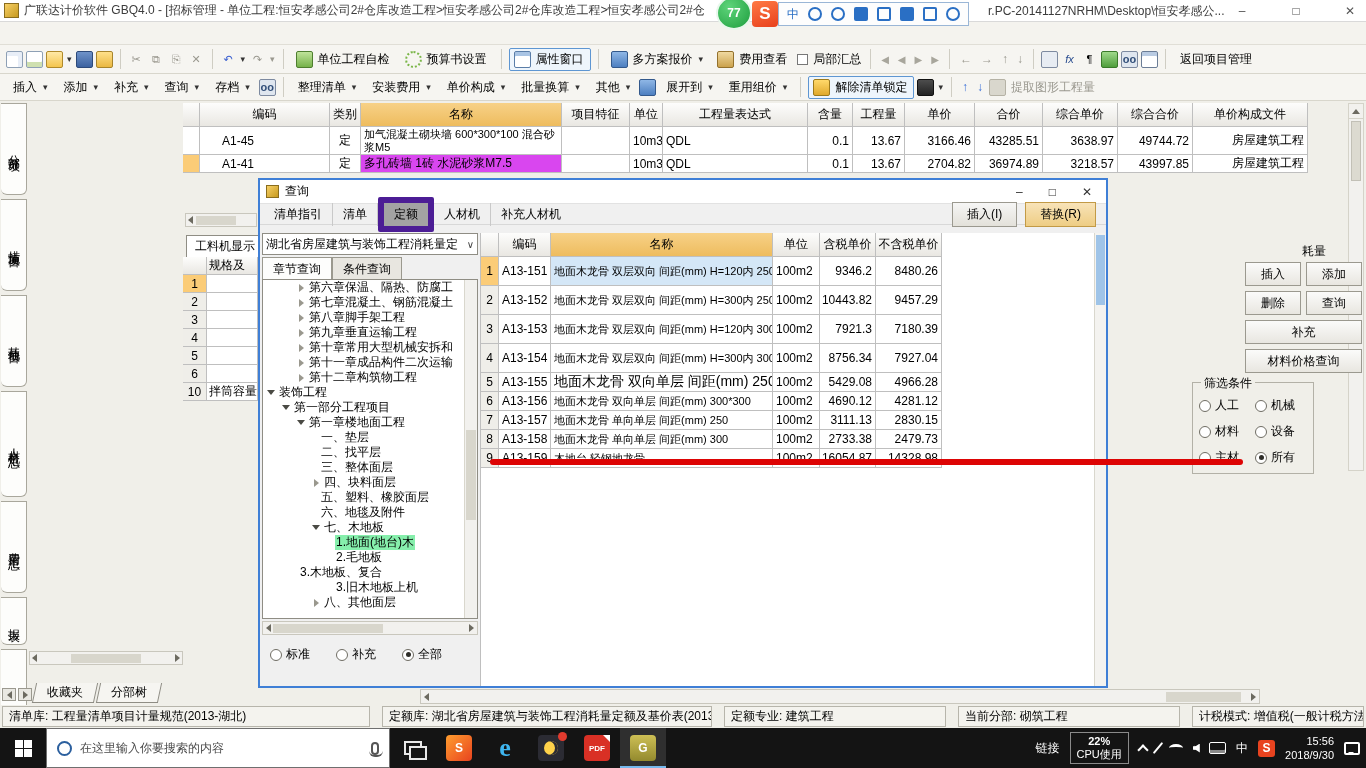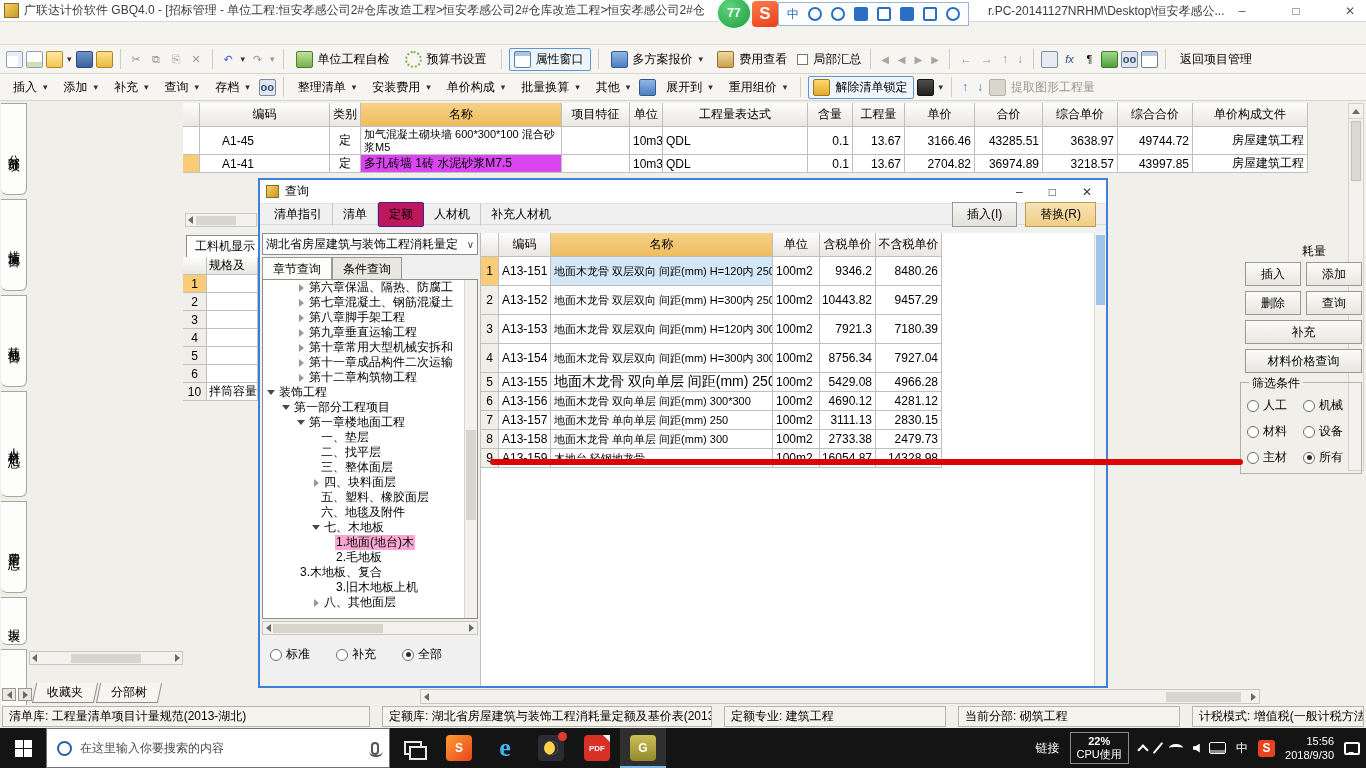--- a/index.html
+++ b/index.html
@@ -89,44 +89,44 @@
   
   #subhsb{position:absolute;left:185px;top:213px;width:72px;height:14px;background:#f2f1ee;border:1px solid #c9c7bd;display:flex;align-items:center;gap:3px;padding:0 2px}
   #subhsb .thumb{width:40px;height:9px;background:#d8d6cc}
   #subtab{position:absolute;left:186px;top:235px;border:1px solid #8f8d84;background:#fff;padding:2px 8px;white-space:nowrap}
   #subgrid{position:absolute;left:183px;top:257px;width:75px;background:#fff}
   .sgr{display:flex;height:18px}
   .sgn{width:24px;border-right:1px solid #bfbfbf;border-bottom:1px solid #bfbfbf;background:#efeee9;display:flex;align-items:center;justify-content:center}
   .sgv{flex:1;border-right:1px solid #bfbfbf;border-bottom:1px solid #bfbfbf;padding:0 2px;overflow:hidden;white-space:nowrap;display:flex;align-items:center}
   
   .rbtn{position:absolute;border:1px solid #9b998f;background:linear-gradient(#fbfbfa,#e8e6e0);display:flex;align-items:center;justify-content:center;cursor:default}
-  #filterbox{position:absolute;left:1240px;top:382px;width:122px;height:92px;border:1px solid #b3b1a7}
+  #filterbox{position:absolute;left:1192px;top:382px;width:122px;height:92px;border:1px solid #b3b1a7}
   #filterbox .legend{position:absolute;left:8px;top:-8px;background:#f0efe9;padding:0 3px}
   .radio{width:12px;height:12px;border:1px solid #6f6d64;border-radius:50%;background:#fff;display:inline-flex;align-items:center;justify-content:center;flex:0 0 auto}
   .radio.on::after{content:"";width:5px;height:5px;border-radius:50%;background:#2e2d28}
   .ritem{display:flex;align-items:center;gap:4px;white-space:nowrap}
   
   #dialog{position:absolute;left:258px;top:178px;width:850px;height:510px;background:#f0f0f0;border:2px solid #3f7fd6;z-index:30}
   #dlg-title{height:24px;background:#fff;display:flex;align-items:center;gap:6px;padding:0 6px;border-bottom:1px solid #e2e2e2}
   #dlg-title .ctr{margin-left:auto;display:flex;gap:26px;color:#333;padding-right:8px}
   #dlg-tabs{height:21px;display:flex;align-items:center;padding-left:4px;position:relative;border-bottom:1px solid #d8d8d8}
   .dtab{padding:3px 10px;white-space:nowrap;border-right:1px solid #c9c9c9}
-  .dtab.active{border:1px solid #4c1d95;background:#be185d;border-radius:2px}
+  .dtab.active{border:6px solid #4c1d95;background:#a3a3a3;border-radius:2px}
   .dlgbtn{border:1px solid #9b998f;background:linear-gradient(#f6f6f5,#e3e1da);padding:3px 14px;white-space:nowrap}
   .dlgbtn.hl{background:linear-gradient(#f8e3b8,#eecd84);border-color:#c29a46}
   
   #dlg-dd{position:absolute;left:2px;top:53px;width:216px;height:22px;background:#fff;border:1px solid #8f8d84;display:flex;align-items:center;padding:0 3px;white-space:nowrap;overflow:hidden}
   #dlg-dd .dda{margin-left:auto;color:#444;font-size:10px}
   #dlg-subtabs{position:absolute;left:2px;top:77px;display:flex}
   .dstab{padding:3px 10px;border:1px solid #9b998f;border-bottom:none;background:#e8e6e0;white-space:nowrap}
   .dstab.active{background:#fdfdfc}
   #dlg-tree{position:absolute;left:2px;top:99px;width:216px;height:340px;background:#fff;border:1px solid #8f8d84;overflow:hidden}
   .dti{height:15px;line-height:15px;white-space:nowrap;overflow:hidden;display:flex;align-items:center;gap:3px}
   .dti .lbl{padding:0 1px}
-  .dti .lbl.sel{background:#f9a8d4}
+  .dti .lbl.sel{background:#86efac}
   .aw{width:8px;flex:0 0 auto;display:inline-flex;align-items:center;justify-content:center}
   .ar{width:0;height:0;border-top:4px solid transparent;border-bottom:4px solid transparent;border-left:5px solid #9a988e}
   .ad{width:0;height:0;border-left:4px solid transparent;border-right:4px solid transparent;border-top:5px solid #4a4a44}
   #dlg-tree .vsb{position:absolute;right:0;top:0;width:13px;height:100%;background:#f2f1ee;border-left:1px solid #d9d7cd}
   #dlg-tree .vthumb{position:absolute;left:1px;top:150px;width:10px;height:90px;background:#d8d6cc}
   #dlg-hsb{position:absolute;left:2px;top:441px;width:216px;height:14px;background:#f2f1ee;border:1px solid #c9c7bd;display:flex;align-items:center;justify-content:space-between;padding:0 3px;color:#6f6d64;font-size:10px}
   #dlg-hsb .thumb{width:110px;height:9px;background:#d8d6cc;margin-right:auto;margin-left:2px}
   #dlg-radios{position:absolute;left:10px;top:466px;width:206px;display:flex;gap:26px}
   
   #dlg-grid{position:absolute;left:220px;top:53px;width:616px;height:453px;background:#fff;border-left:1px solid #bfbfbf}

